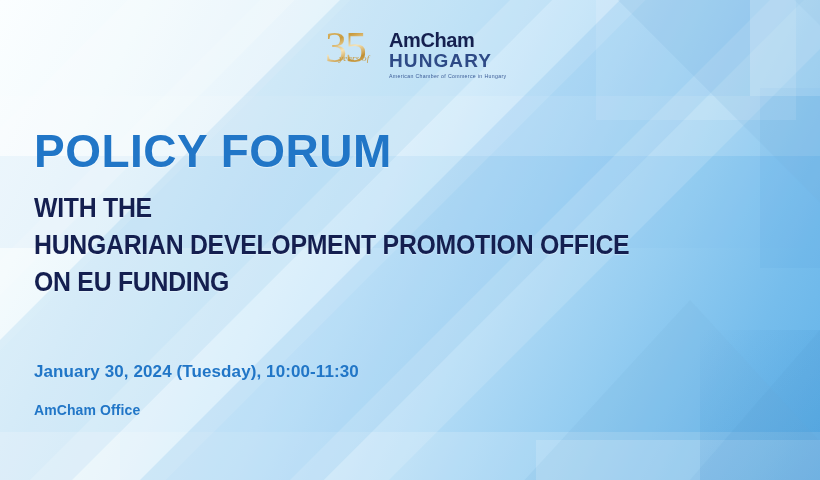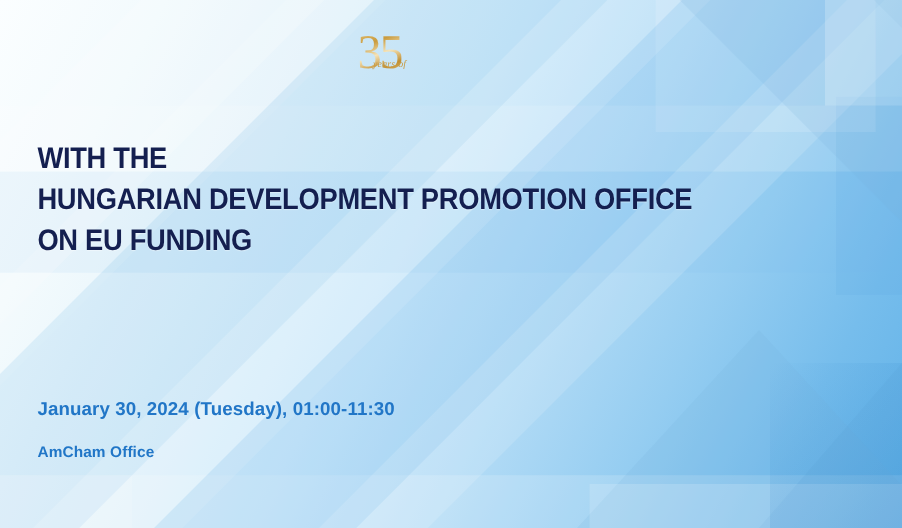--- a/index.html
+++ b/index.html
@@ -252,27 +252,33 @@
   <div class="geo corner-dark"></div>
   <div class="geo corner-top-light"></div>
 
   <div class="content">
 
     <div id="logo">
       <div class="logo-35">
         <span class="num">35</span>
         <span class="yrs">years of</span>
       </div>
+      <div class="logo-words">
+        <div class="logo-amcham">AmCham</div>
+        <div class="logo-hungary">HUNGARY</div>
+        <div class="logo-tagline">American Chamber of Commerce in Hungary</div>
+      </div>
     </div>
 
     <div id="headline">
+      <div class="title-main">POLICY FORUM</div>
       <div class="sub-line">WITH THE</div>
       <div class="sub-line">HUNGARIAN DEVELOPMENT PROMOTION OFFICE</div>
       <div class="sub-line">ON EU FUNDING</div>
     </div>
 
     <div id="details">
-      <div class="detail-date">January 30, 2024 (Tuesday), 01:00-11:30</div>
+      <div class="detail-date">January 30, 2024 (Tuesday), 10:00-11:30</div>
       <div class="detail-venue">AmCham Office</div>
     </div>
 
   </div>
 </div>
 
 </body></html>

